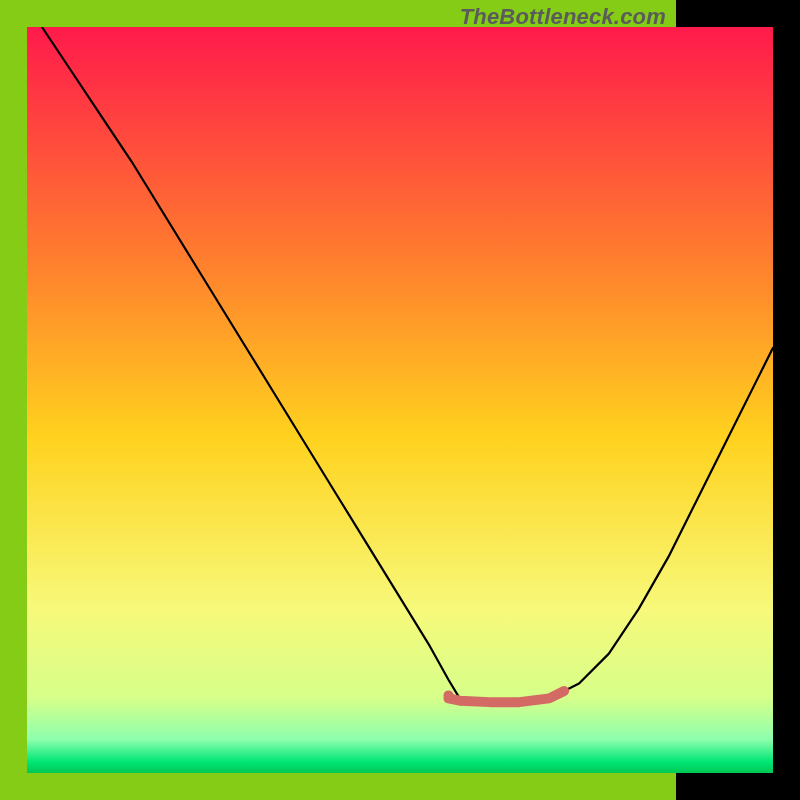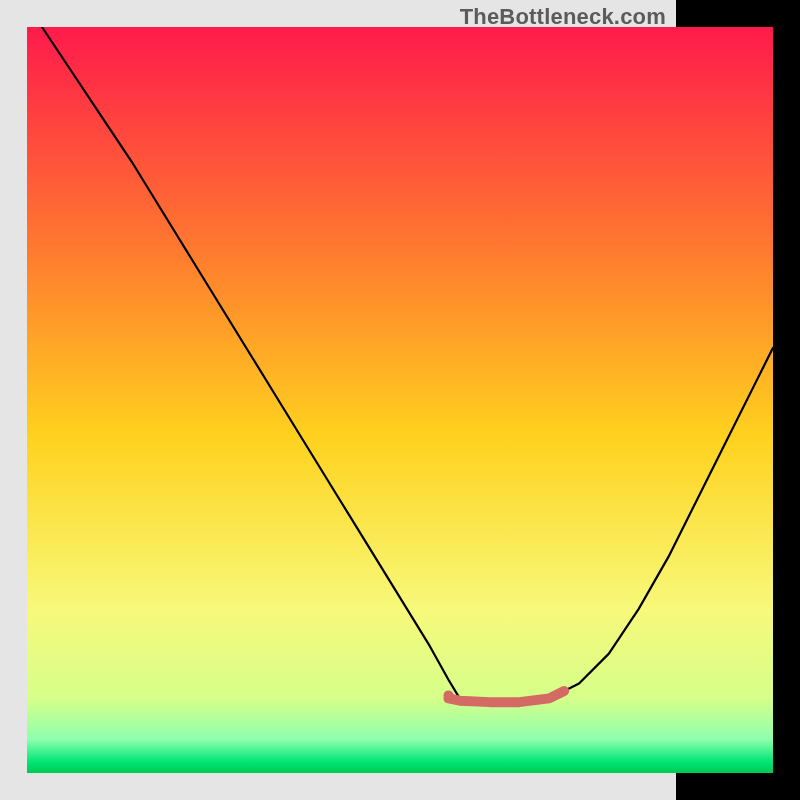--- a/index.html
+++ b/index.html
@@ -1,21 +1,22 @@
 <!DOCTYPE html>
 <html><head>
 <meta charset="utf-8">
 <style>
   * { margin: 0; padding: 0; box-sizing: border-box; }
   html, body { width: 800px; height: 800px; overflow: hidden; background: #000; }
   .frame {
     position: relative;
     width: 676px;
     height: 800px;
-    background: #e5e5e5;
+    background: #84cc16;
+    font-style: italic;
   }
   .watermark {
     position: absolute;
     top: 4px;
     right: 10px;
     font-family: Arial, Helvetica, sans-serif;
     font-size: 22px;
     font-weight: 600;
     color: #5b5b5b;
     letter-spacing: 0.2px;

